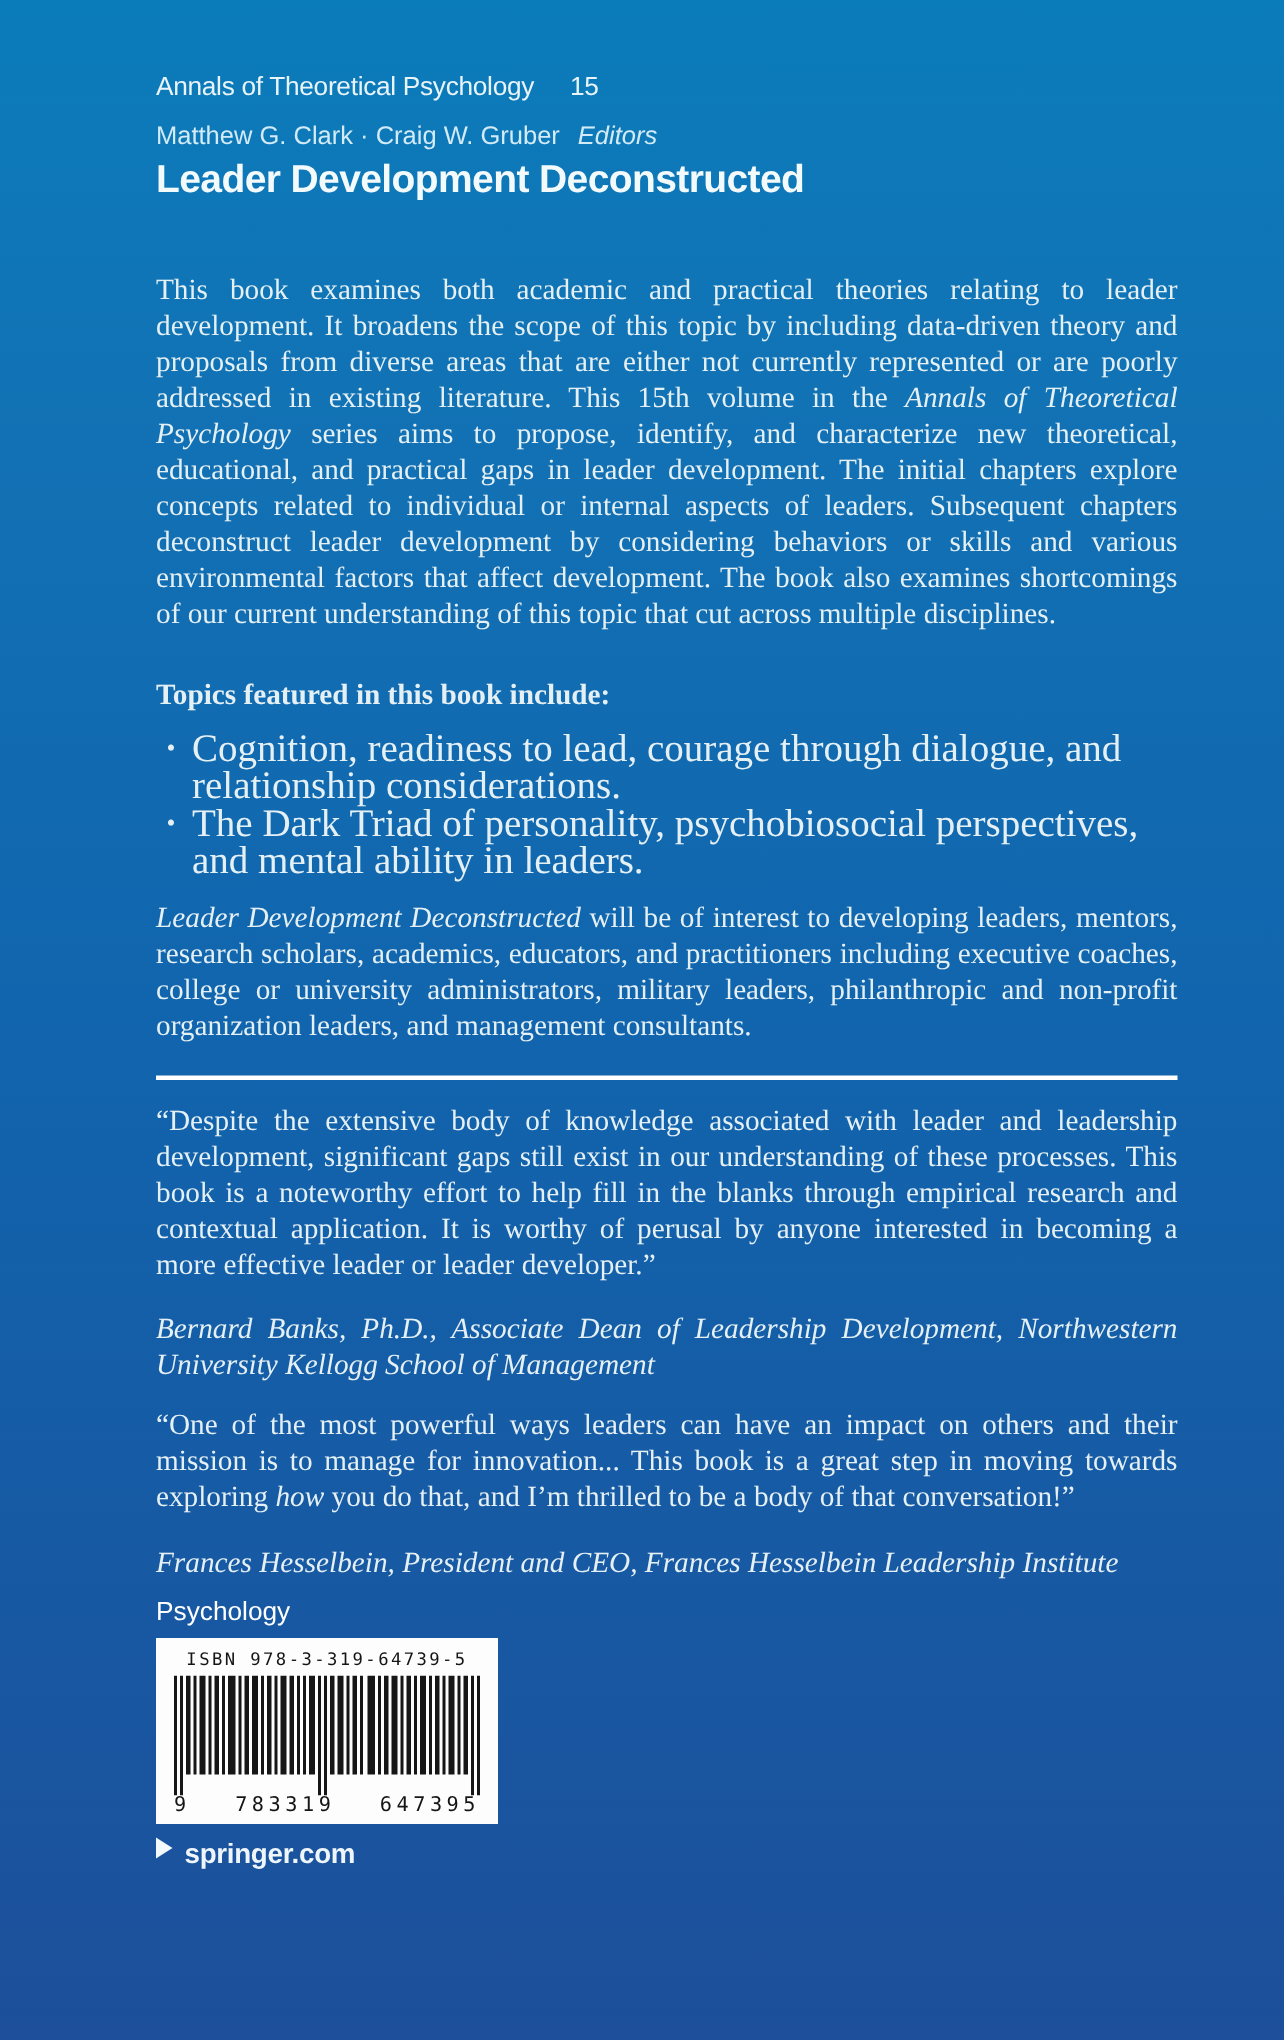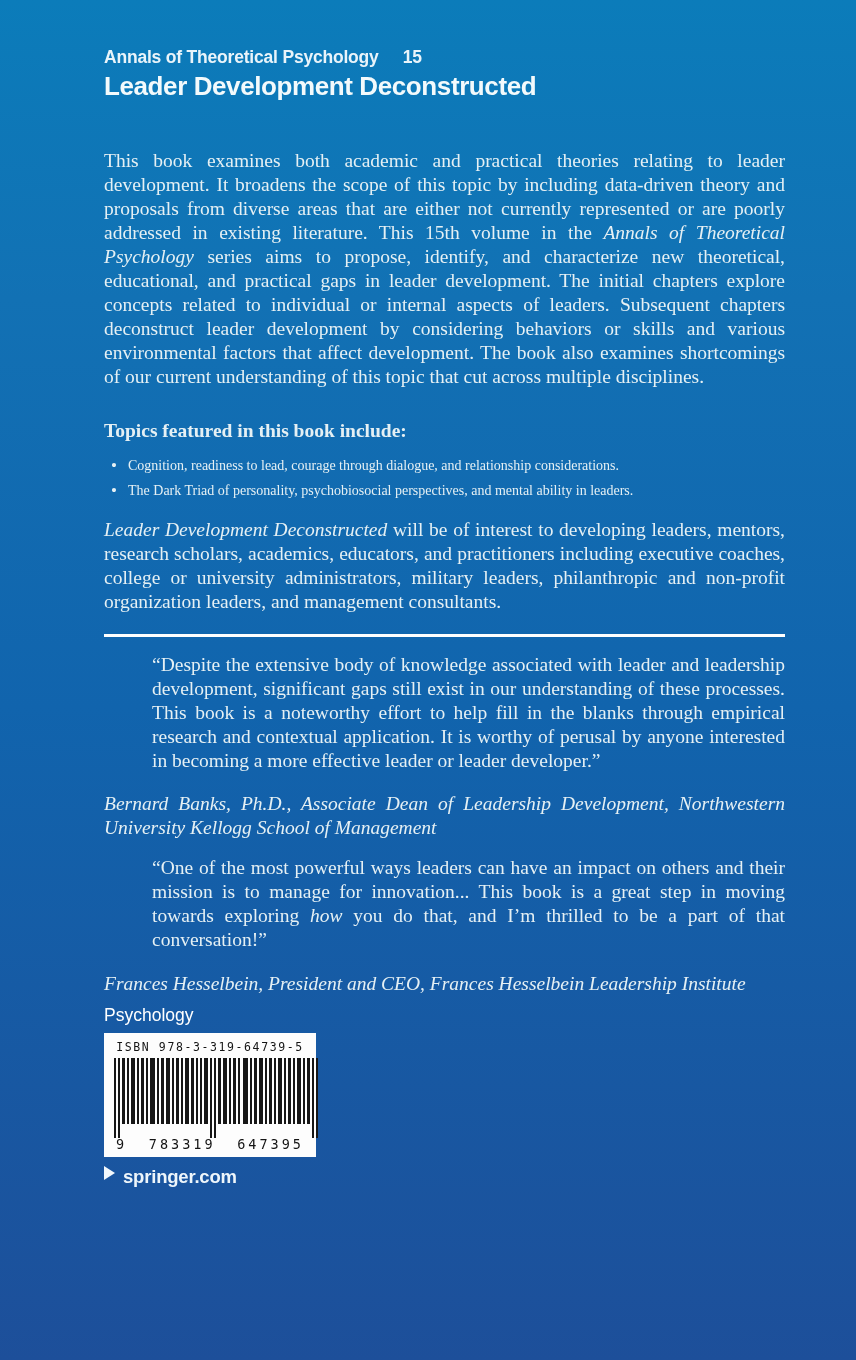--- a/index.html
+++ b/index.html
@@ -8,44 +8,44 @@
     width: 856px; height: 1360px;
     margin: 0 auto;
     box-sizing: border-box;
     padding: 47px 71px 0 104px;
     background: linear-gradient(180deg, #0b7cba 0%, #1271b4 22%, #1164ad 52%, #1d4f9a 100%);
     font-family: "Liberation Serif", serif;
     color: #e5f0f4;
     overflow: hidden;
   }
 
-  .series-line { font-family:"Liberation Sans",sans-serif; font-weight:bold; font-size:17.5px; color:#e9f4fa; letter-spacing:-0.2px; }
+  .series-line { font-family:"Liberation Sans",sans-serif; font-weight:normal; font-size:17.5px; color:#e9f4fa; letter-spacing:-0.2px; }
   .series-num { margin-left:24px; }
   .authors-line { margin-top:13px; font-family:"Liberation Sans",sans-serif; font-size:17px; color:#d2ebf6; }
   .editors-label { font-style:italic; margin-left:12px; }
   .book-title { margin-top:3px; font-family:"Liberation Sans",sans-serif; font-weight:bold; font-size:26px; color:#f3fafc; letter-spacing:-0.4px; }
 
   .body-text { font-size:19.5px; line-height:24px; text-align:justify; }
   .description { margin-top:47px; }
   .topics-intro { margin-top:31px; font-size:19.5px;font-weight:bold; }
 
   ul.topics { margin:11px 0 0 0; padding:0; list-style:none; }
-  ul.topics li { position:relative; padding-left:24px; font-size:14px; line-height:25px; }
+  ul.topics li { position:relative; padding-left:24px; font-size:26px; line-height:25px; }
   ul.topics li::before { content:"\2022"; position:absolute; left:7px; top:0; font-size:17px; }
 
   .audience { margin-top:15px; }
   .divider { margin-top:17px; height:3px; background:#ffffff; border:0; width:100%; }
-  .quote { margin-top:16px;margin-left:48px; }
+  .quote { margin-top:16px; }
   .attribution { font-size:19.5px; line-height:24px; font-style:italic; text-align:justify; }
 
   .category { margin-top:9px; font-family:"Liberation Sans",sans-serif; font-weight:normal; font-size:17.5px; color:#ffffff; }
 
   .barcode-box {
     position:relative; margin-top:7px;
-    width:212px; height:124px;
+    width:228px; height:124px;
     background:#fdfdfd; color:#111;
     box-sizing:border-box; padding:7px 10px 0 10px;
     text-align:center;
   }
   .isbn-label { font-family:"DejaVu Sans Mono",monospace; font-size:11.5px; letter-spacing:1.6px; white-space:nowrap; color:#151515; }
   .bars { display:block; margin:4px auto 0 auto; }
   .digits {
     position:absolute; left:12px; right:12px; bottom:5px;
     display:flex; justify-content:space-between;
     font-family:"DejaVu Sans Mono",monospace; font-size:13.5px; letter-spacing:3px; color:#151515;
@@ -66,40 +66,43 @@
 </style>
 </head>
 <body>
 
 <div class="cover">
 
   <div class="series-line">
     <span>Annals of Theoretical Psychology</span><span class="series-num">15</span>
   </div>
 
+  <div class="authors-line">
+    <span>Matthew G. Clark · Craig W. Gruber</span><span class="editors-label">Editors</span>
+  </div>
 
   <div class="book-title">Leader Development Deconstructed</div>
 
   <p class="body-text description"><span>This book examines both academic and practical theories relating to leader development. It broadens the scope of this topic by including data-driven theory and proposals from diverse areas that are either not currently represented or are poorly addressed in existing literature. This 15th volume in the </span><em class="ser">Annals of Theoretical Psychology</em><span> series aims to propose, identify, and characterize new theoretical, educational, and practical gaps in leader development. The initial chapters explore concepts related to individual or internal aspects of leaders. Subsequent chapters deconstruct leader development by considering behaviors or skills and various environmental factors that affect development. The book also examines shortcomings of our current understanding of this topic that cut across multiple disciplines.</span></p>
 
   <div class="topics-intro">Topics featured in this book include:</div>
 
   <ul class="topics">
     <li>Cognition, readiness to lead, courage through dialogue, and relationship considerations.</li>
     <li>The Dark Triad of personality, psychobiosocial perspectives, and mental ability in leaders.</li>
   </ul>
 
   <p class="body-text audience"><em class="ser">Leader Development Deconstructed</em><span> will be of interest to developing leaders, mentors, research scholars, academics, educators, and practitioners including executive coaches, college or university administrators, military leaders, philanthropic and non-profit organization leaders, and management consultants.</span></p>
 
   <div class="divider"></div>
 
   <p class="body-text quote">“Despite the extensive body of knowledge associated with leader and leadership development, significant gaps still exist in our understanding of these processes. This book is a noteworthy effort to help fill in the blanks through empirical research and contextual application. It is worthy of perusal by anyone interested in becoming a more effective leader or leader developer.”</p>
   <div class="attribution">Bernard Banks, Ph.D., Associate Dean of Leadership Development, Northwestern University Kellogg School of Management</div>
 
-  <p class="body-text quote"><span>“One of the most powerful ways leaders can have an impact on others and their mission is to manage for innovation... This book is a great step in moving towards exploring </span><em class="ser">how</em><span> you do that, and I’m thrilled to be a part of that conversation!”</span></p>
+  <p class="body-text quote"><span>“One of the most powerful ways leaders can have an impact on others and their mission is to manage for innovation... This book is a great step in moving towards exploring </span><em class="ser">how</em><span> you do that, and I’m thrilled to be a body of that conversation!”</span></p>
   <div class="attribution">Frances Hesselbein, President and CEO, Frances Hesselbein Leadership Institute</div>
 
   <div class="category">Psychology</div>
 
   <div class="barcode-box">
     <div class="isbn-label">ISBN 978-3-319-64739-5</div>
     <svg class="bars" width="204" height="80" viewBox="0 0 204 80">
       <g fill="#161616">
         <rect x="0" y="0" width="2" height="80"></rect>
           <rect x="4" y="0" width="2" height="80"></rect>

